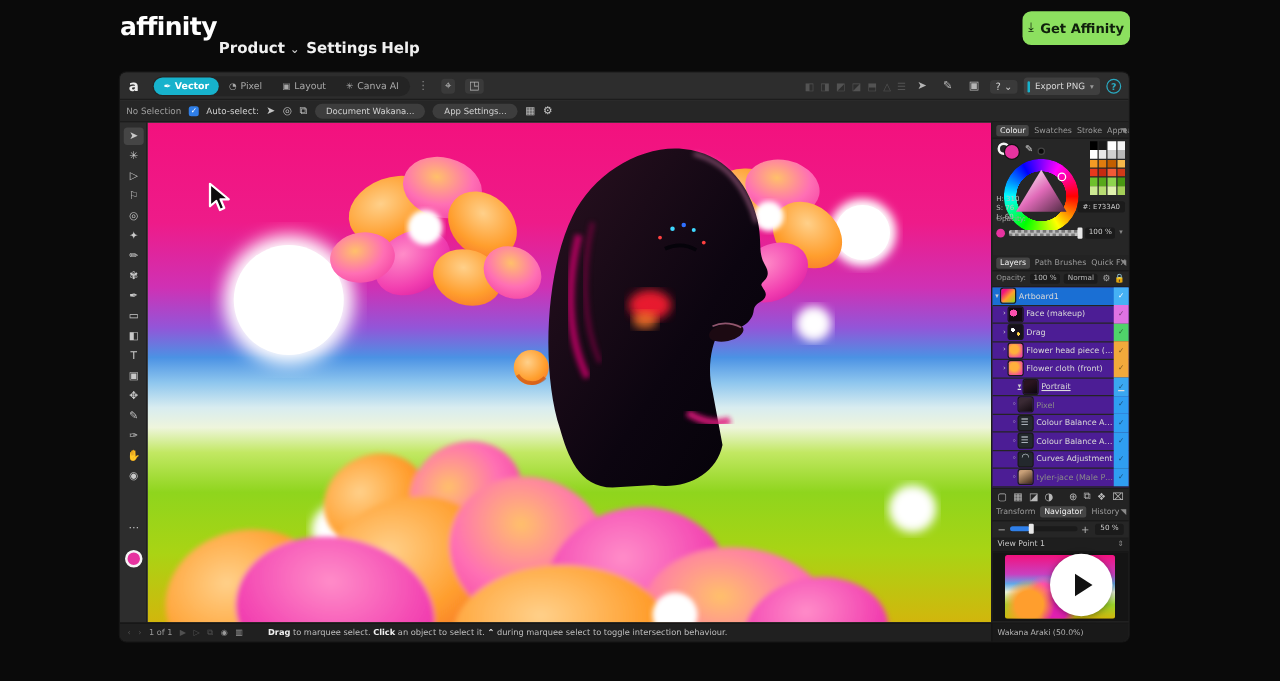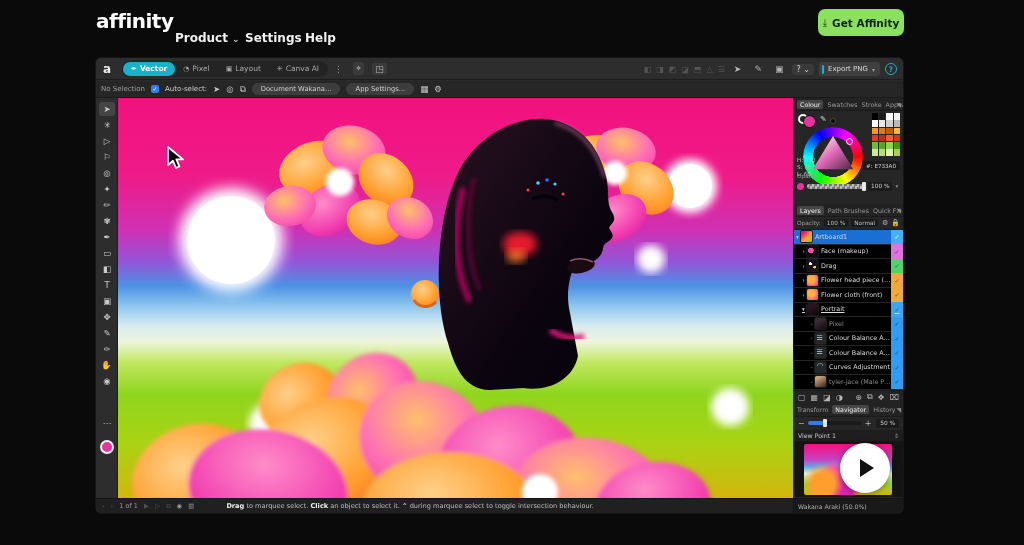--- a/index.html
+++ b/index.html
@@ -88,21 +88,21 @@
               background:repeating-conic-gradient(#777 0 25%, #bbb 0 50%) 0 0/5px 5px; cursor:pointer; }
   .op-handle { position:absolute; right:-1px; top:-2px; width:4px; height:9px; background:#e8e8e8; border-radius:1px; }
   .op-val { background:#1b1b1b; border-radius:2px; color:#cfcfcf; font-size:5.8px; padding:1.5px 3px; }
   .op-caret { color:#8a8a8a; font-size:5.5px; }
 
   
   .layers-opacity { height:13px; display:flex; align-items:center; gap:3px; padding:0 3px; background:#262626; border-bottom:1px solid #1d1d1d; }
   .lo-txt { color:#9a9a9a; font-size:5.8px; }
   .lo-box { background:#1b1b1b; border-radius:2px; color:#bdbdbd; font-size:5.8px; padding:1px 3px; }
   .lo-icons { margin-left:auto; display:flex; gap:3px; color:#b0b0b0; font-size:7px; }
-  .layer-list { position:relative; background:#000000; }
+  .layer-list { position:relative; background:#4c1d95; }
   .lrow { position:relative; height:14.5px; display:flex; align-items:center; border-bottom:1px solid #242424; cursor:pointer; }
   .lrow.sel { background:#1a6fd4; }
   .lrow .exp { width:7px; text-align:center; color:#cfcfcf; font-size:5.5px; }
   .lrow .thumb { width:11px; height:11px; border-radius:1.5px; margin-right:3px; flex:none; box-shadow:0 0 0 1px #1a1a1a; }
   .lrow .lname { flex:1; color:#d8d8d8; font-size:6.4px; white-space:nowrap; overflow:hidden; text-overflow:ellipsis; }
   .lrow.dim .lname { color:#8a8a8a; }
   .lrow .ltag { width:12px; height:14.5px; flex:none; display:flex; align-items:center; justify-content:center; color:rgba(0,0,0,.55); font-size:6px; }
   .lrow.sel .ltag { color:#fff; }
   .t-art   { background:linear-gradient(135deg,#f3117e 20%,#ff9e2d 55%,#8fd51d 100%); }
   .t-face  { background:radial-gradient(circle at 35% 40%, #ff4fae 0 28%, #140a10 30%); }
@@ -139,21 +139,21 @@
         linear-gradient(180deg,#f3117e 0%,#c940c0 30%,#62a8e8 45%,#e8f2d8 58%,#9bd42a 78%,#d2b60c 100%); }
   .play { position:absolute; left:46px; top:1px; width:50px; height:50px; background:#fff; border-radius:50%;
           display:flex; align-items:center; justify-content:center; cursor:pointer; box-shadow:0 1px 6px rgba(0,0,0,.4); }
   .play-tri { width:0; height:0; border-left:14px solid #111; border-top:9px solid transparent; border-bottom:9px solid transparent; margin-left:4px; }
 
   
   .status { position:absolute; left:0; top:440px; width:807px; height:15px; background:#202020; border-top:1px solid #141414;
             display:flex; align-items:center; gap:6px; padding-left:6px; }
   .st { color:#9a9a9a; font-size:6.5px; }
   .st.dim2 { opacity:.4; }
-  .hint { color:#bdbdbd; font-size:6.6px; margin-left:26px; }
+  .hint { color:#bdbdbd; font-size:6.6px; margin-left:14px; }
   .hint b { color:#f0f0f0; }
   .doc-status { position:absolute; left:697px; top:0; width:110px; height:15px; background:#191919; border-left:1px solid #141414;
                 display:flex; align-items:center; padding:0 4px; color:#b5b5b5; font-size:6.2px; }
 </style>
 </head>
 <body>
 
 <div class="screen">
 
   <div class="site-header">
@@ -501,21 +501,21 @@
               </span>
           </div>
           <div class="lrow" style="padding-left:6px;">
             <span class="exp">›</span>
             <span class="thumb t-flower"></span>
             <span class="lname">Flower cloth (front)</span>
             <span class="ltag" style="background: rgb(242, 169, 59);">
                 <span>✓</span>
               </span>
           </div>
-          <div class="lrow" style="padding-left:6px;text-decoration:underline;">
+          <div class="lrow" style="padding-left:18px;text-decoration:underline;">
             <span class="exp">▾</span>
             <span class="thumb t-port"></span>
             <span class="lname">Portrait</span>
             <span class="ltag" style="background: rgb(58, 167, 240);">
                 <span>✓</span>
               </span>
           </div>
           <div class="lrow dim" style="padding-left:14px;">
             <span class="exp">◦</span>
             <span class="thumb t-pix"></span>

